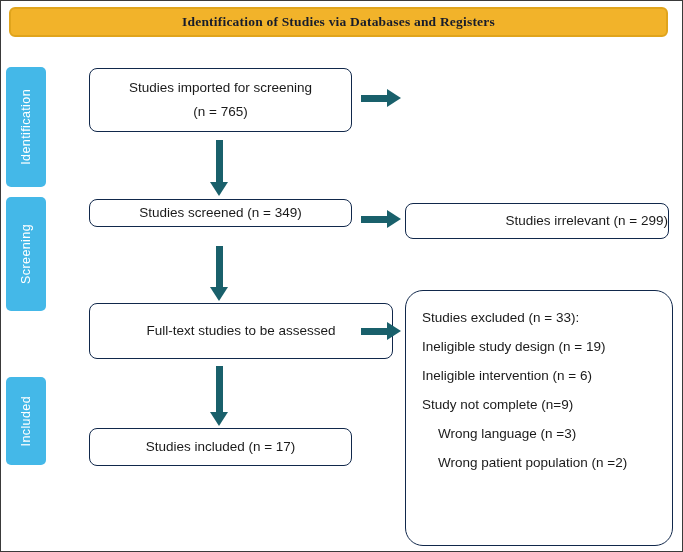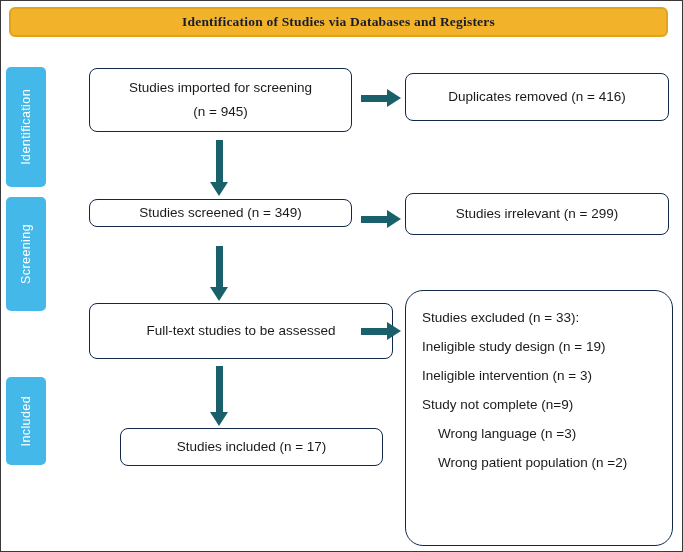--- a/index.html
+++ b/index.html
@@ -38,23 +38,23 @@
   
   .box{
     position:absolute;box-sizing:border-box;
     background:#ffffff;border:1.6px solid #11284b;border-radius:8px;
     display:flex;flex-direction:column;align-items:center;justify-content:center;
     font-size:13.5px;color:#1a1a1a;text-align:center;line-height:20px;
   }
   .box.imported{left:88px;top:67px;width:263px;height:64px;justify-content:space-between;padding:9px 6px;}
   .box.duplicates{left:404px;top:72px;width:264px;height:48px;}
   .box.screened{left:88px;top:198px;width:263px;height:28px;}
-  .box.irrelevant{left:404px;top:192px;width:264px;height:42px;}
+  .box.irrelevant{left:404px;top:202px;width:264px;height:36px;align-items:flex-end;}
   .box.fulltext{left:88px;top:302px;width:304px;height:56px;}
-  .box.includedbox{left:88px;top:427px;width:263px;height:38px;margin-left:31px;}
+  .box.includedbox{left:88px;top:427px;width:263px;height:38px;}
   .box.excluded{
     left:404px;top:289px;width:268px;height:256px;
     border-radius:18px;align-items:flex-start;justify-content:flex-start;
     text-align:right;padding:12px 10px 10px 16px;
   }
   .box.excluded .xline{height:29px;line-height:29px;white-space:nowrap;}
   .box.excluded .xline.indent{margin-left:16px;}
   
   .arrow{position:absolute;display:flex;}
   .arrow.h{flex-direction:row;align-items:center;}
@@ -85,43 +85,40 @@
   </div>
   <div class="stage screening">
     <span>Screening</span>
   </div>
   <div class="stage included">
     <span>Included</span>
   </div>
 
   <div class="box imported">
     <span>Studies imported for screening</span>
-    <span>(n = 945)</span>
+    <span>(n = 765)</span>
   </div>
 
-  <div class="box duplicates">
-    <span>Duplicates removed (n = 416)</span>
-  </div>
 
   <div class="box screened">
     <span>Studies screened (n = 349)</span>
   </div>
 
   <div class="box irrelevant">
     <span>Studies irrelevant (n = 299)</span>
   </div>
 
   <div class="box fulltext">
     <span>Full-text studies to be assessed</span>
   </div>
 
   <div class="box excluded">
     <div class="xline">Studies excluded (n = 33):</div>
     <div class="xline">Ineligible study design (n = 19)</div>
-    <div class="xline">Ineligible intervention (n = 3)</div>
+    <div class="xline">Ineligible intervention (n = 6)</div>
     <div class="xline">Study not complete (n=9)</div>
     <div class="xline indent">Wrong language (n =3)</div>
     <div class="xline indent">Wrong patient population (n =2)</div>
   </div>
 
   <div class="box includedbox">
     <span>Studies included (n = 17)</span>
   </div>
 
   <div class="arrow h a-r1">

